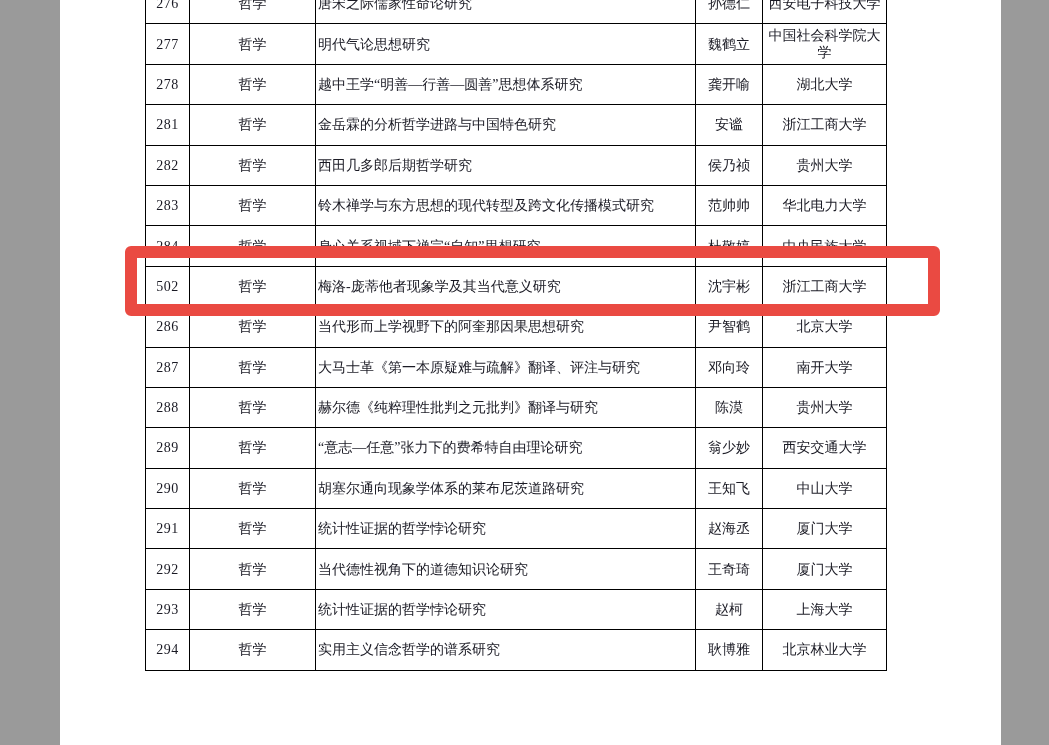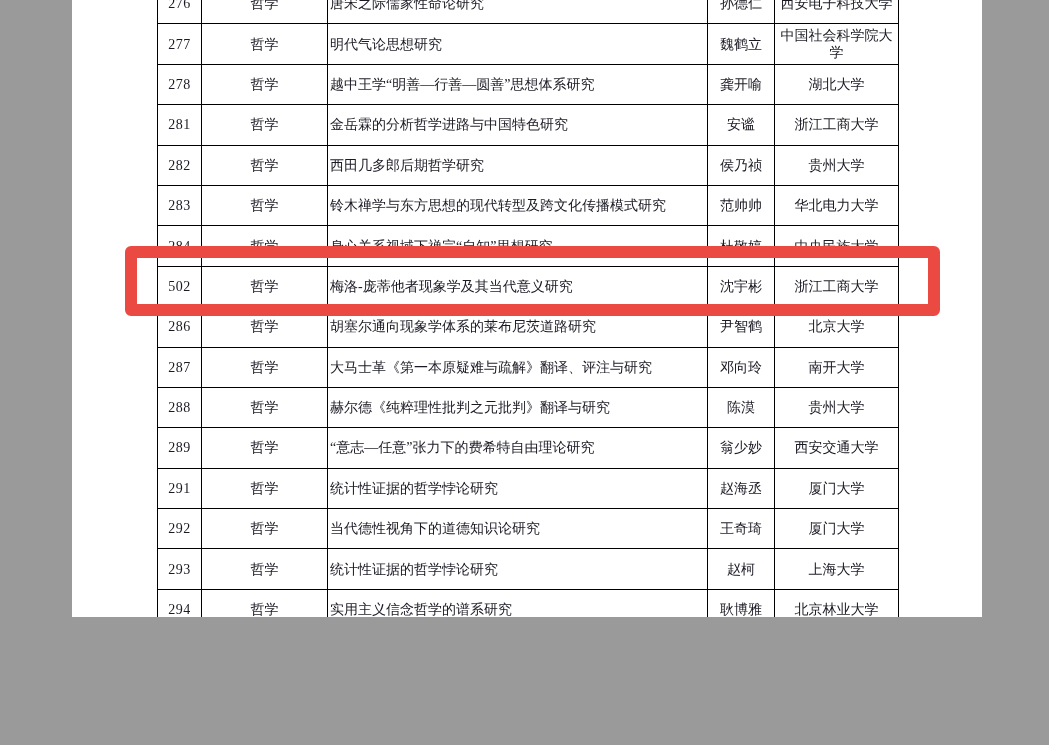--- a/index.html
+++ b/index.html
@@ -15,26 +15,27 @@
     font-family: "Liberation Serif", "DejaVu Serif", serif;
   }
   .viewer-bg {
     position: absolute;
     left: 0; top: 0;
     width: 1049px; height: 745px;
     background: #9a9a9a;
   }
   .page {
     position: absolute;
-    left: 72px;
+    left: 60px;
     top: 0;
     width: 910px;
-    height: 617px;
+    height: 745px;
     background: #ffffff;
     overflow: hidden;
+    padding-left: 31px;
   }
   table.doc-table {
     position: absolute;
     left: 85px;   
     top: -17px;
     border-collapse: collapse;
     table-layout: fixed;
     width: 742px;
     color: #1a1a24;
   }
@@ -158,21 +159,21 @@
     <td class="c-no">502</td>
     <td class="c-disc">哲学</td>
     <td class="c-title">梅洛-庞蒂他者现象学及其当代意义研究</td>
     <td class="c-person">沈宇彬</td>
     <td class="c-univ">浙江工商大学</td>
   </tr>
 
   <tr>
     <td class="c-no">286</td>
     <td class="c-disc">哲学</td>
-    <td class="c-title">胡塞尔通向现象学体系的莱布尼茨道路研究</td>
+    <td class="c-title">当代形而上学视野下的阿奎那因果思想研究</td>
     <td class="c-person">尹智鹤</td>
     <td class="c-univ">北京大学</td>
   </tr>
 
   <tr>
     <td class="c-no">287</td>
     <td class="c-disc">哲学</td>
     <td class="c-title">大马士革《第一本原疑难与疏解》翻译、评注与研究</td>
     <td class="c-person">邓向玲</td>
     <td class="c-univ">南开大学</td>
@@ -187,20 +188,27 @@
   </tr>
 
   <tr>
     <td class="c-no">289</td>
     <td class="c-disc">哲学</td>
     <td class="c-title">“意志—任意”张力下的费希特自由理论研究</td>
     <td class="c-person">翁少妙</td>
     <td class="c-univ">西安交通大学</td>
   </tr>
 
+  <tr>
+    <td class="c-no">290</td>
+    <td class="c-disc">哲学</td>
+    <td class="c-title">胡塞尔通向现象学体系的莱布尼茨道路研究</td>
+    <td class="c-person">王知飞</td>
+    <td class="c-univ">中山大学</td>
+  </tr>
 
   <tr>
     <td class="c-no">291</td>
     <td class="c-disc">哲学</td>
     <td class="c-title">统计性证据的哲学悖论研究</td>
     <td class="c-person">赵海丞</td>
     <td class="c-univ">厦门大学</td>
   </tr>
 
   <tr>

